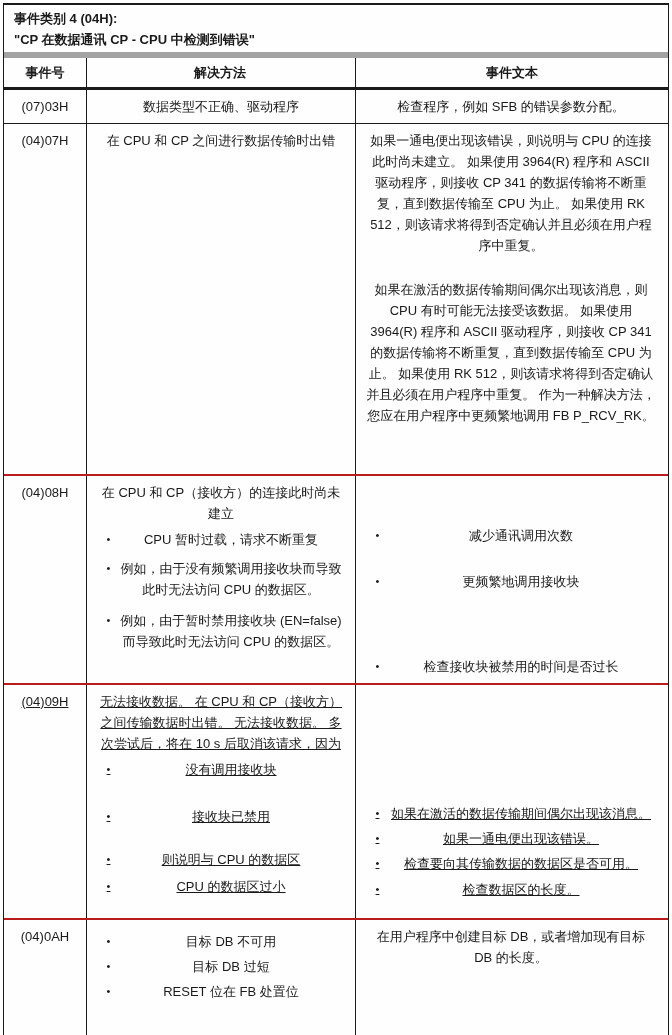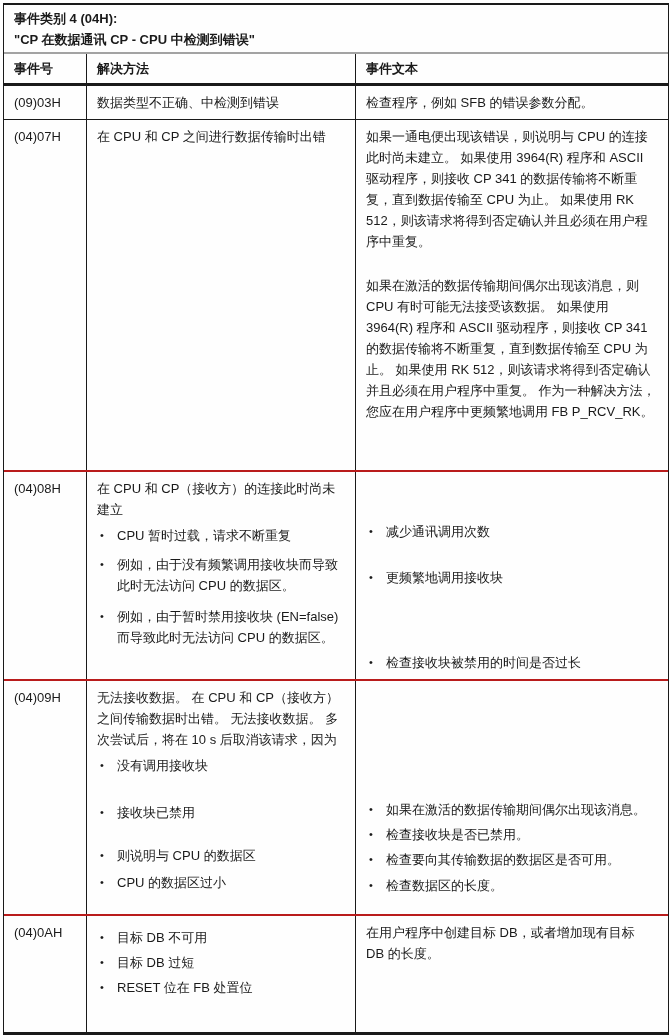--- a/index.html
+++ b/index.html
@@ -17,47 +17,48 @@
     width: 666px;
     border-left: 1px solid #1a1a1a;
     border-right: 1px solid #1a1a1a;
     border-top: 2px solid #1a1a1a;
     border-bottom: 3px solid #1a1a1a;
     background: #fefefe;
   }
   .title-block {
     min-height: 45px;
     padding: 3px 10px 2px 10px;
-    border-bottom: 2px solid #a3a3a3;
+    border-bottom: 6px solid #a3a3a3;
     font-weight: bold;
     line-height: 21px;
   }
   .header-row, .data-row {
     display: grid;
     grid-template-columns: 83px 269px 1fr;
+    text-align: center;
   }
   .header-row {
     min-height: 26px;
     border-bottom: 3px solid #1a1a1a;
     font-weight: bold;
   }
   .data-row { border-bottom: 1px solid #1a1a1a; }
   .data-row.thick { border-bottom: 2px solid #b91c1c; }
   .data-row:last-child { border-bottom: none; }
   .cell {
     padding: 6px 10px 6px 10px;
     border-right: 1px solid #1a1a1a;
   }
   .cell:last-child { border-right: none; }
   .cell.sol { padding-left: 10px; padding-right: 12px; }
   .header-row .cell { padding-top: 4px; padding-bottom: 4px; }
   .r03 { min-height: 28px; }
   .r07 { min-height: 352px; }
   .r08 { min-height: 206px; }
-  .r09 { min-height: 235px; }
+  .r09 { min-height: 235px; text-decoration: underline; }
   .r0A { min-height: 116px; }
   .para + .para { margin-top: 23px; }
   .blist { list-style: none; }
   .bitem { display: flex; }
   .bullet {
     flex: none;
     width: 20px;
     padding-left: 3px;
     font-size: 11px;
   }
@@ -90,22 +91,22 @@
     <div>"CP 在数据通讯 CP - CPU 中检测到错误"</div>
   </div>
 
   <div class="header-row">
     <div class="cell">事件号</div>
     <div class="cell sol">解决方法</div>
     <div class="cell">事件文本</div>
   </div>
 
   <div class="data-row r03">
-    <div class="cell">(09)03H</div>
-    <div class="cell">数据类型不正确、中检测到错误</div>
+    <div class="cell">(07)03H</div>
+    <div class="cell">数据类型不正确、驱动程序</div>
     <div class="cell sol">检查程序，例如 SFB 的错误参数分配。</div>
   </div>
 
   <div class="data-row r07 thick">
     <div class="cell">(04)07H</div>
     <div class="cell">在 CPU 和 CP 之间进行数据传输时出错</div>
     <div class="cell sol">
       <div class="para">如果一通电便出现该错误，则说明与 CPU 的连接此时尚未建立。 如果使用 3964(R) 程序和 ASCII 驱动程序，则接收 CP 341 的数据传输将不断重复，直到数据传输至 CPU 为止。 如果使用 RK 512，则该请求将得到否定确认并且必须在用户程序中重复。</div>
       <div class="para">如果在激活的数据传输期间偶尔出现该消息，则 CPU 有时可能无法接受该数据。 如果使用 3964(R) 程序和 ASCII 驱动程序，则接收 CP 341 的数据传输将不断重复，直到数据传输至 CPU 为止。 如果使用 RK 512，则该请求将得到否定确认并且必须在用户程序中重复。 作为一种解决方法，您应在用户程序中更频繁地调用 FB P_RCV_RK。</div>
     </div>
@@ -172,21 +173,21 @@
       </div>
     </div>
     <div class="cell sol">
       <div class="blist">
         <div class="bitem">
             <span class="bullet">•</span>
             <span class="btext">如果在激活的数据传输期间偶尔出现该消息。</span>
           </div>
         <div class="bitem">
             <span class="bullet">•</span>
-            <span class="btext">检查接收块是否已禁用。</span>
+            <span class="btext">如果一通电便出现该错误。</span>
           </div>
         <div class="bitem">
             <span class="bullet">•</span>
             <span class="btext">检查要向其传输数据的数据区是否可用。</span>
           </div>
         <div class="bitem">
             <span class="bullet">•</span>
             <span class="btext">检查数据区的长度。</span>
           </div>
       </div>

